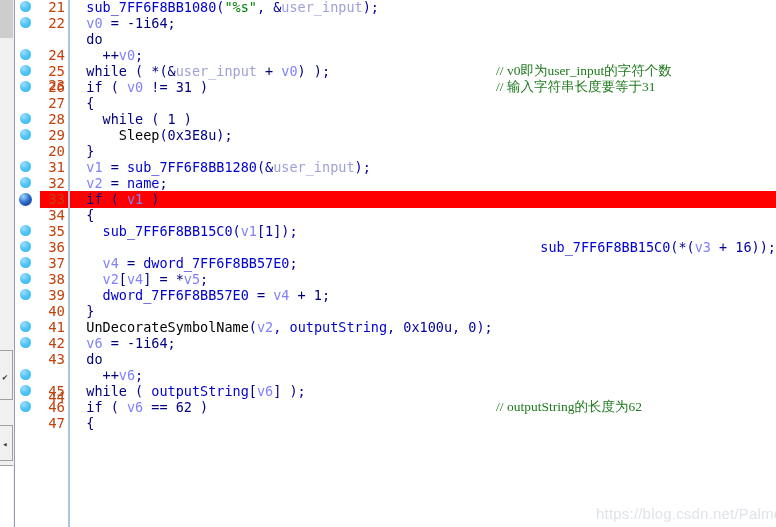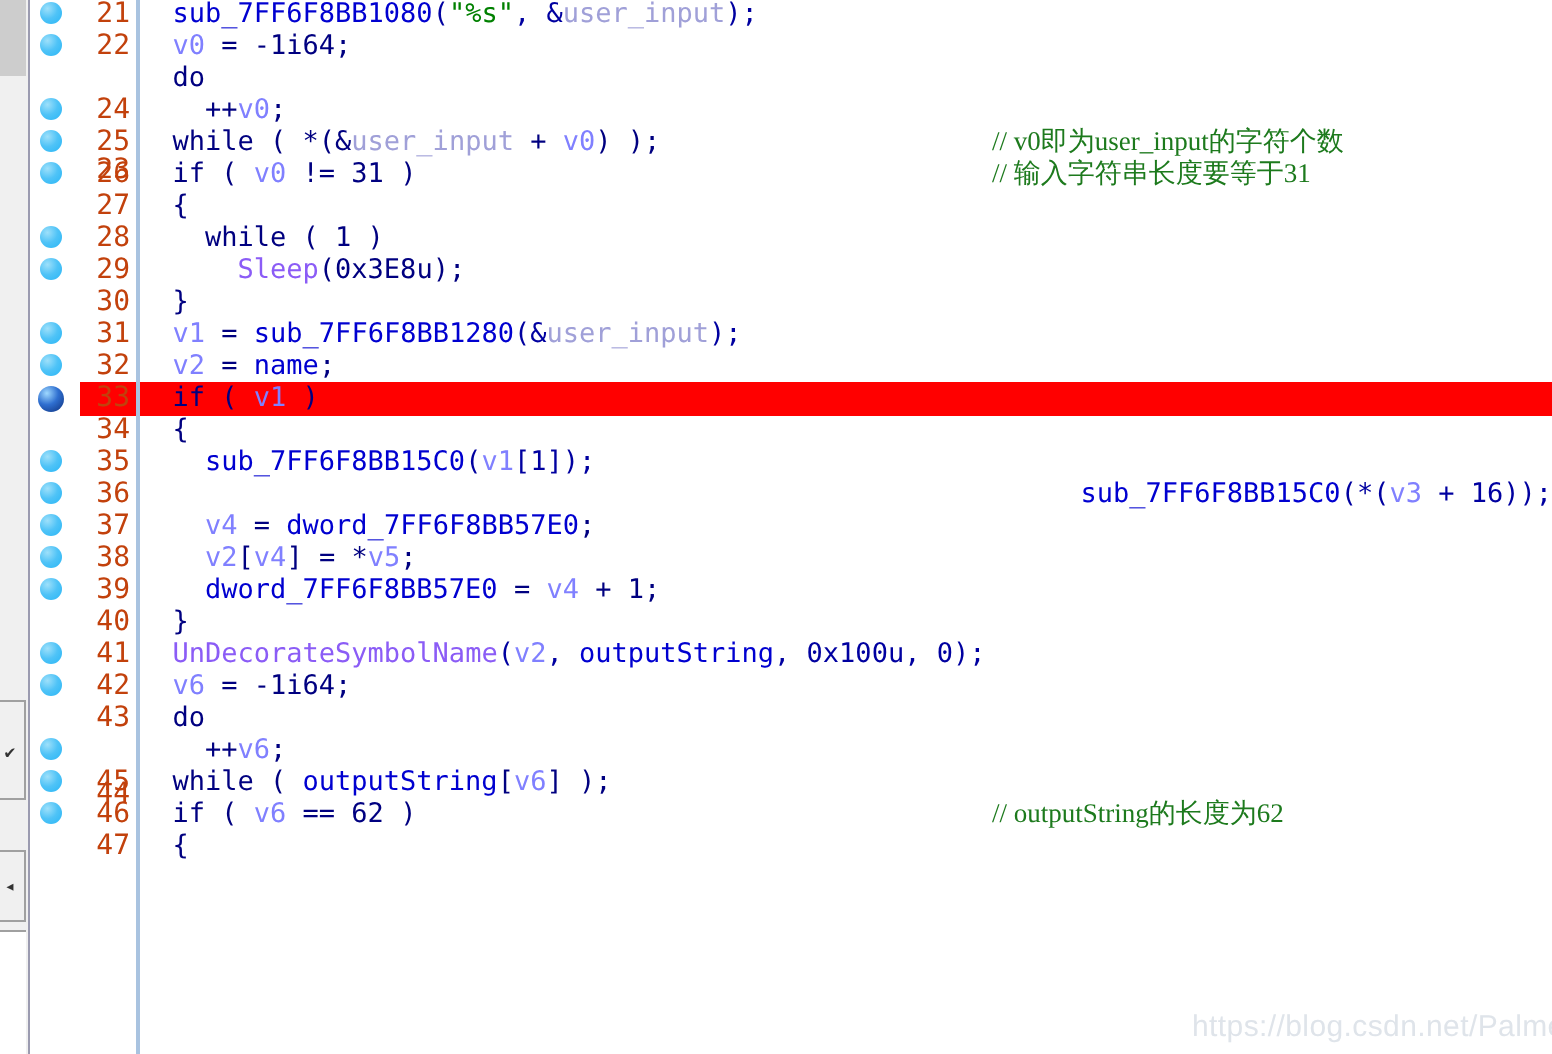--- a/index.html
+++ b/index.html
@@ -144,21 +144,21 @@
     height: 17px;
     background: #ff0000;
     z-index: 1;
   }
   .crow.on-hl { z-index: 2; }
 
   
   .t-kw     { color: #000080; }        
   .t-plain  { color: #00007f; }
   .t-fn     { color: #0000d0; }        
-  .t-lib    { color: #8b5cf6; }        
+  .t-lib    { color: #000000; }        
   .t-var    { color: #8080ff; }        
   .t-gvar   { color: #a0a0d8; }        
   .t-str    { color: #008000; }
   .t-punct  { color: #0000a0; }
 
   
   .comment {
     position: absolute;
     font-size: 13.5px;
     line-height: 16px;
@@ -225,21 +225,21 @@
   <div class="linenos" id="linenos">
       <div class="lineno" style="top: -1px;">21</div>
       <div class="lineno" style="top: 15px;">22</div>
       <div class="lineno" style="top: 31px; margin-top: 46px;">23</div>
       <div class="lineno" style="top: 47px;">24</div>
       <div class="lineno" style="top: 63px;">25</div>
       <div class="lineno" style="top: 79px;">26</div>
       <div class="lineno" style="top: 95px;">27</div>
       <div class="lineno" style="top: 111px; text-align: right;">28</div>
       <div class="lineno" style="top: 127px;">29</div>
-      <div class="lineno" style="top: 143px;">30</div>
+      <div class="lineno" style="top: 143px;">20</div>
       <div class="lineno" style="top: 159px;">31</div>
       <div class="lineno" style="top: 175px;">32</div>
       <div class="lineno" style="top: 191px;">33</div>
       <div class="lineno" style="top: 207px;">34</div>
       <div class="lineno" style="top: 223px;">35</div>
       <div class="lineno" style="top: 239px;">36</div>
       <div class="lineno" style="top: 255px;">37</div>
       <div class="lineno" style="top: 271px;">38</div>
       <div class="lineno" style="top: 287px;">39</div>
       <div class="lineno" style="top: 303px;">40</div>

